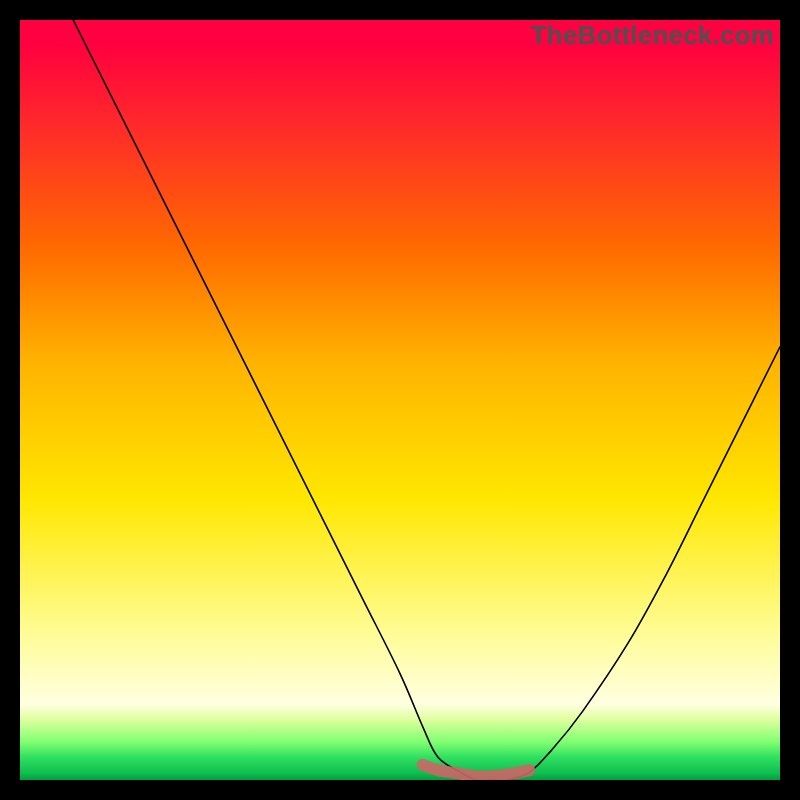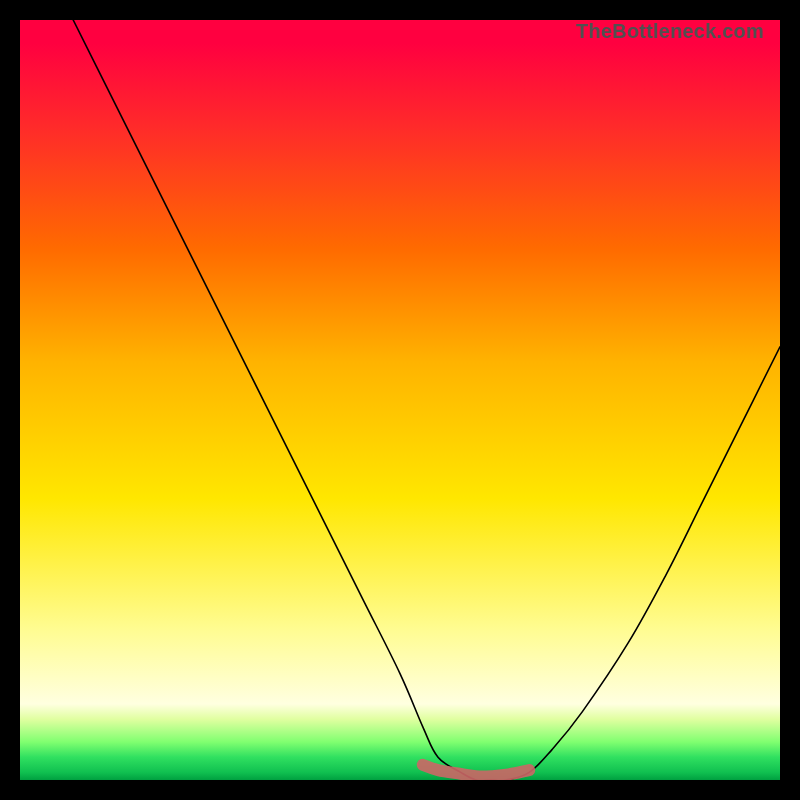--- a/index.html
+++ b/index.html
@@ -37,23 +37,23 @@
       #e0ffa0 92%,
       #80ff70 95%,
       #30e060 97%,
       #10c050 99%,
       #00a040 100%
     );
   }
   .watermark {
     position: absolute;
     top: 0px;
-    right: 16px;
+    right: 6px;
     font-family: Arial, Helvetica, sans-serif;
-    font-size: 20px;
+    font-size: 26px;
     font-weight: 600;
     color: #505050;
     letter-spacing: 0.2px;
   }
   svg.curve {
     position: absolute;
     left: 0;
     top: 0;
     width: 760px;
     height: 760px;

